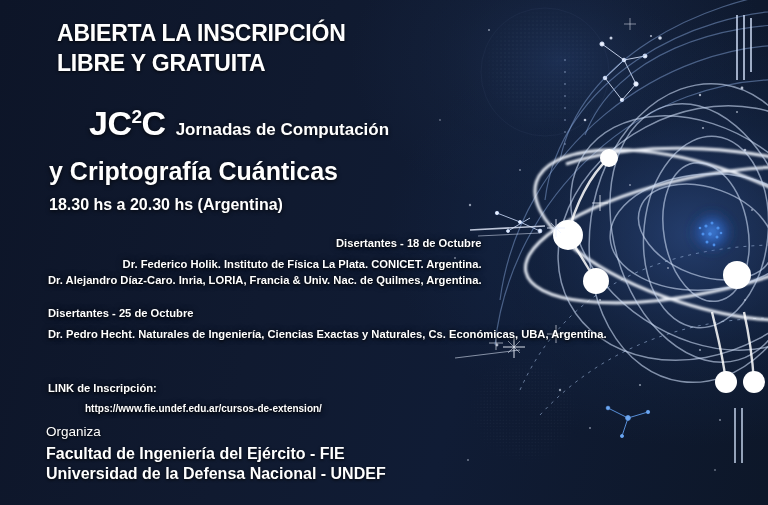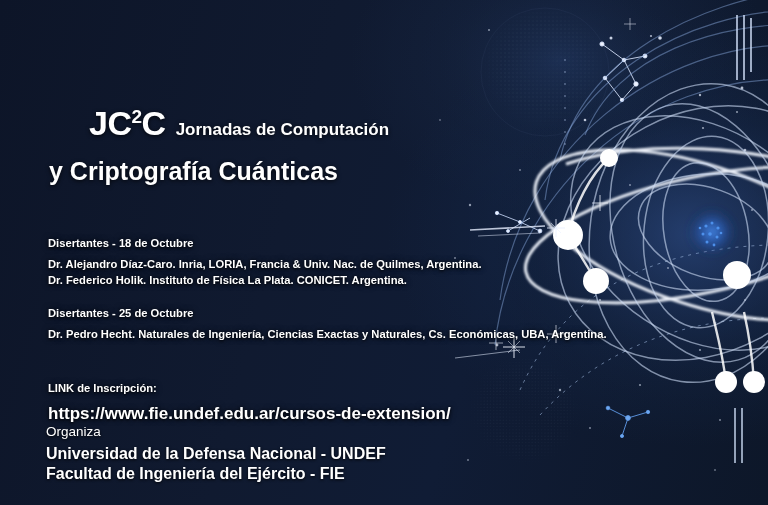--- a/index.html
+++ b/index.html
@@ -94,25 +94,25 @@
     position: absolute;
     left: 48px;
     font-size: 11.2px;
     font-weight: bold;
     line-height: 1.42;
     text-shadow: 0 1px 3px rgba(0,0,0,0.9), 0 0 6px rgba(0,0,0,0.6);
   }
   .block .hdr { margin-bottom: 5px; }
   .block .row { white-space: nowrap; }
 
-  #speakers-oct18 { top: 236px; }
+  #speakers-oct18 { top: 236px; text-align: right; }
   #speakers-oct25 { top: 306px; }
   #link-block     { top: 381px; }
 
-  #link-block .row { font-size: 17px; }
+  #link-block .row { font-size: 10px; margin-left: 37px; }
 
   .organiza {
     position: absolute;
     left: 46px;
     top: 424px;
     text-shadow: 0 1px 3px rgba(0,0,0,0.9);
   }
   .organiza .hdr {
     font-size: 13.5px;
     font-weight: normal;
@@ -363,44 +363,49 @@
         <circle cx="565" cy="108" r="0.9"></circle>
           <circle cx="565" cy="120" r="0.9"></circle>
         <circle cx="565" cy="132" r="0.9"></circle>
           <circle cx="565" cy="144" r="0.9"></circle>
       </g>
     </svg>
   </div>
 
   <div class="content">
 
+    <div class="kicker">
+      <div>ABIERTA LA INSCRIPCIÓN</div>
+      <div>LIBRE Y GRATUITA</div>
+    </div>
 
     <div class="headline">
       <div class="line1">
         <span class="mark"><span>JC</span><sup>2</sup><span>C</span></span><span class="sub">Jornadas de  Computación</span>
       </div>
       <div class="line2">y  Criptografía Cuánticas</div>
+      <div class="time">18.30 hs a 20.30 hs (Argentina)</div>
     </div>
 
     <div class="block" id="speakers-oct18">
       <div class="hdr">Disertantes - 18 de Octubre</div>
+      <div class="row">Dr. Federico Holik. Instituto de Física La Plata. CONICET. Argentina.</div>
       <div class="row">Dr. Alejandro Díaz-Caro.  Inria, LORIA, Francia &amp; Univ. Nac. de Quilmes, Argentina.</div>
-      <div class="row">Dr. Federico Holik. Instituto de Física La Plata. CONICET. Argentina.</div>
     </div>
 
     <div class="block" id="speakers-oct25">
       <div class="hdr">Disertantes -  25 de Octubre</div>
       <div class="row">Dr. Pedro Hecht. Naturales de Ingeniería, Ciencias Exactas y Naturales, Cs. Económicas, UBA, Argentina.</div>
     </div>
 
     <div class="block" id="link-block">
       <div class="hdr">LINK de Inscripción:</div>
       <div class="row">https://www.fie.undef.edu.ar/cursos-de-extension/</div>
     </div>
 
     <div class="organiza">
       <div class="hdr">Organiza</div>
+      <div class="row">Facultad de Ingeniería del Ejército - FIE</div>
       <div class="row">Universidad de la Defensa Nacional - UNDEF</div>
-      <div class="row">Facultad de Ingeniería del Ejército - FIE</div>
     </div>
 
   </div>
 </div>
 
 </body></html>

